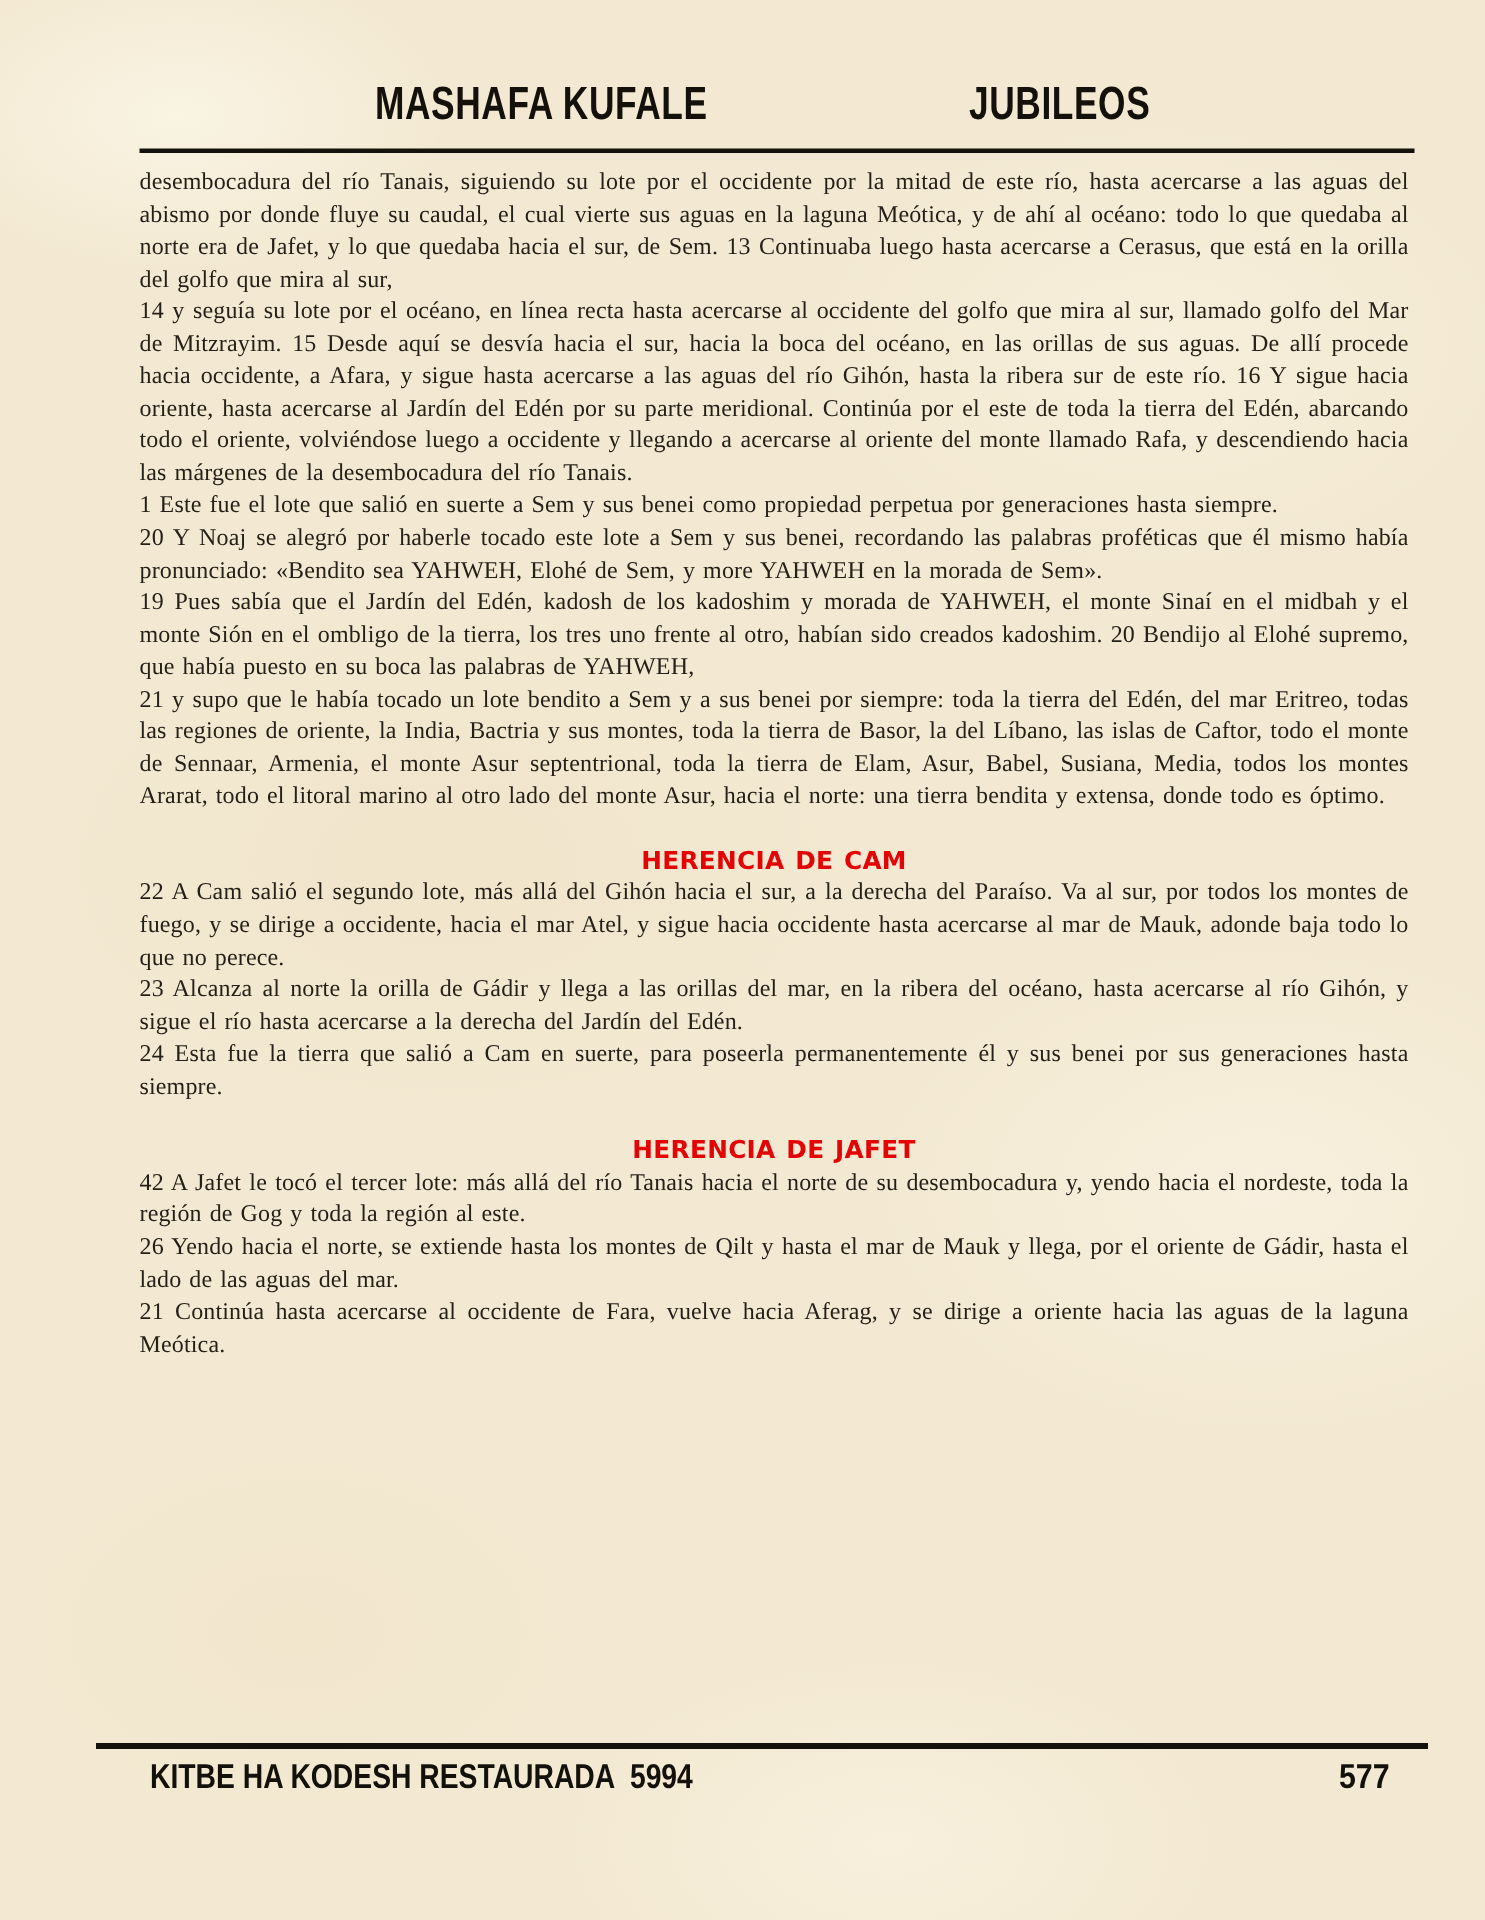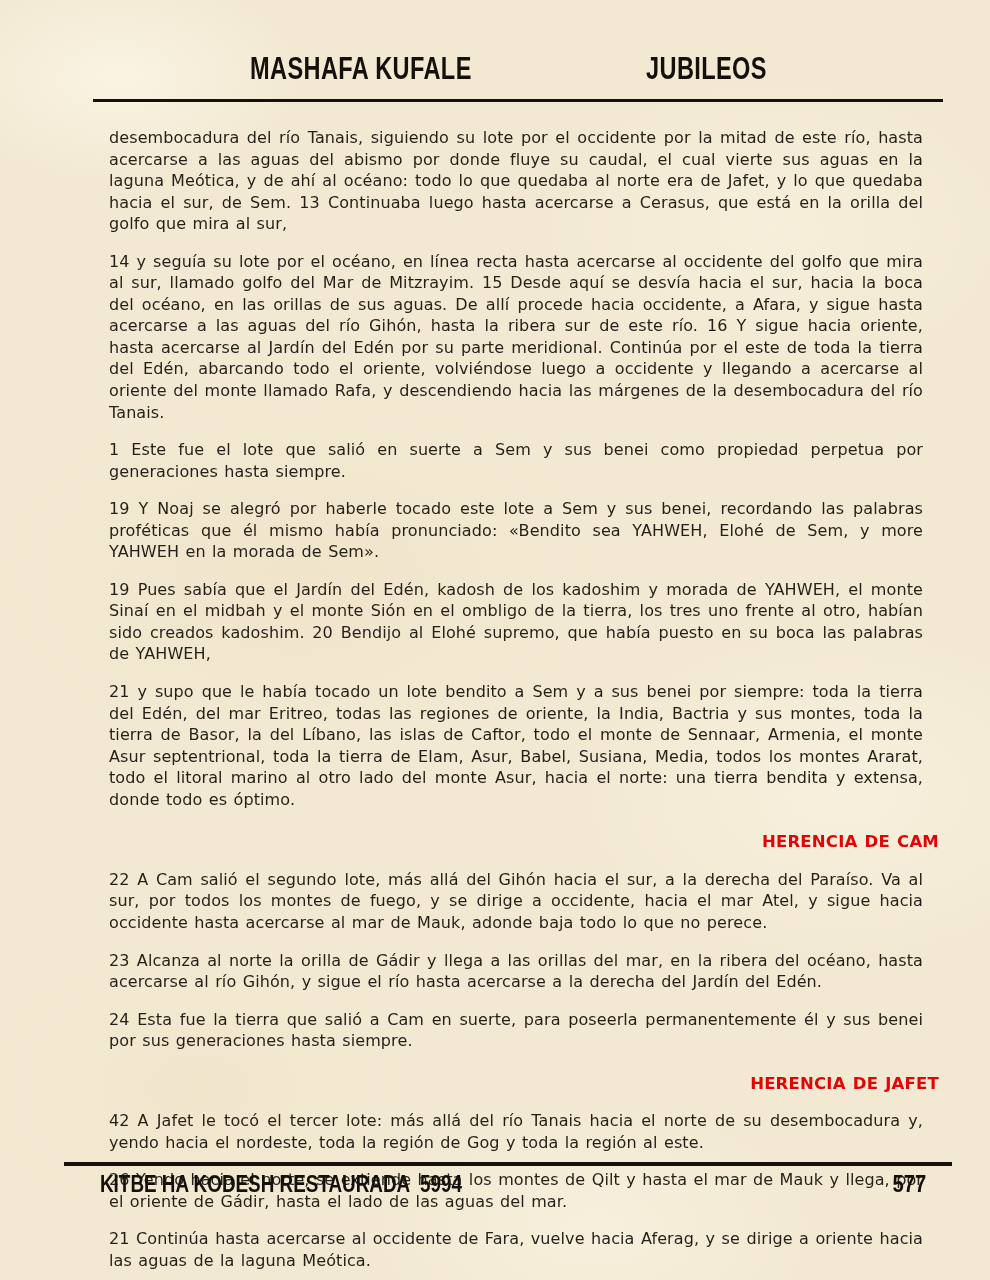--- a/index.html
+++ b/index.html
@@ -57,30 +57,31 @@
     top: 111px;
     width: 846px;
     color: #241f17;
     font-size: 16px;
     line-height: 21.55px;
     text-align: justify;
     letter-spacing: 0.1px;
     word-spacing: 1.2px;
   }
   .body-text p {
-    margin: 16px;
+    margin: 0;
+    font-family: Liberation Serif, serif;
   }
   .body-text h2 {
     margin: 21px 0 0 0;
     font-size: 16.5px;
     line-height: 21.55px;
     font-weight: bold;
     color: #e30505;
     letter-spacing: 0.2px;
-    text-align: right;
+    text-align: center;
   }
   
   .footer-rule {
     position: absolute;
     left: 64px;
     top: 1162px;
     width: 888px;
     height: 4px;
     background: #15120d;
   }
@@ -117,21 +118,21 @@
 
   <span class="doc-title left">MASHAFA KUFALE</span>
   <span class="doc-title right">JUBILEOS</span>
 
   <div class="header-rule"></div>
 
   <main class="body-text">
       <p>desembocadura del río Tanais, siguiendo su lote por el occidente por la mitad de este río, hasta acercarse a las aguas del abismo por donde fluye su caudal, el cual vierte sus aguas en la laguna Meótica, y de ahí al océano: todo lo que quedaba al norte era de Jafet, y lo que quedaba hacia el sur, de Sem. 13 Continuaba luego hasta acercarse a Cerasus, que está en la orilla del golfo que mira al sur,</p>
       <p>14 y seguía su lote por el océano, en línea recta hasta acercarse al occidente del golfo que mira al sur, llamado golfo del Mar de Mitzrayim. 15 Desde aquí se desvía hacia el sur, hacia la boca del océano, en las orillas de sus aguas. De allí procede hacia occidente, a Afara, y sigue hasta acercarse a las aguas del río Gihón, hasta la ribera sur de este río. 16 Y sigue hacia oriente, hasta acercarse al Jardín del Edén por su parte meridional. Continúa por el este de toda la tierra del Edén, abarcando todo el oriente, volviéndose luego a occidente y llegando a acercarse al oriente del monte llamado Rafa, y descendiendo hacia las márgenes de la desembocadura del río Tanais.</p>
       <p>1 Este fue el lote que salió en suerte a Sem y sus benei como propiedad perpetua por generaciones hasta siempre.</p>
-      <p>19 Y Noaj se alegró por haberle tocado este lote a Sem y sus benei, recordando las palabras proféticas que él mismo había pronunciado: «Bendito sea YAHWEH, Elohé de Sem, y more YAHWEH en la morada de Sem».</p>
+      <p>20 Y Noaj se alegró por haberle tocado este lote a Sem y sus benei, recordando las palabras proféticas que él mismo había pronunciado: «Bendito sea YAHWEH, Elohé de Sem, y more YAHWEH en la morada de Sem».</p>
       <p>19 Pues sabía que el Jardín del Edén, kadosh de los kadoshim y morada de YAHWEH, el monte Sinaí en el midbah y el monte Sión en el ombligo de la tierra, los tres uno frente al otro, habían sido creados kadoshim. 20 Bendijo al Elohé supremo, que había puesto en su boca las palabras de YAHWEH,</p>
       <p>21 y supo que le había tocado un lote bendito a Sem y a sus benei por siempre: toda la tierra del Edén, del mar Eritreo, todas las regiones de oriente, la India, Bactria y sus montes, toda la tierra de Basor, la del Líbano, las islas de Caftor, todo el monte de Sennaar, Armenia, el monte Asur septentrional, toda la tierra de Elam, Asur, Babel, Susiana, Media, todos los montes Ararat, todo el litoral marino al otro lado del monte Asur, hacia el norte: una tierra bendita y extensa, donde todo es óptimo.</p>
       <h2>HERENCIA DE CAM</h2>
       <p>22 A Cam salió el segundo lote, más allá del Gihón hacia el sur, a la derecha del Paraíso. Va al sur, por todos los montes de fuego, y se dirige a occidente, hacia el mar Atel, y sigue hacia occidente hasta acercarse al mar de Mauk, adonde baja todo lo que no perece.</p>
       <p>23 Alcanza al norte la orilla de Gádir y llega a las orillas del mar, en la ribera del océano, hasta acercarse al río Gihón, y sigue el río hasta acercarse a la derecha del Jardín del Edén.</p>
       <p>24 Esta fue la tierra que salió a Cam en suerte, para poseerla permanentemente él y sus benei por sus generaciones hasta siempre.</p>
       <h2>HERENCIA DE JAFET</h2>
       <p>42 A Jafet le tocó el tercer lote: más allá del río Tanais hacia el norte de su desembocadura y, yendo hacia el nordeste, toda la región de Gog y toda la región al este.</p>
       <p>26 Yendo hacia el norte, se extiende hasta los montes de Qilt y hasta el mar de Mauk y llega, por el oriente de Gádir, hasta el lado de las aguas del mar.</p>
       <p>21 Continúa hasta acercarse al occidente de Fara, vuelve hacia Aferag, y se dirige a oriente hacia las aguas de la laguna Meótica.</p>

